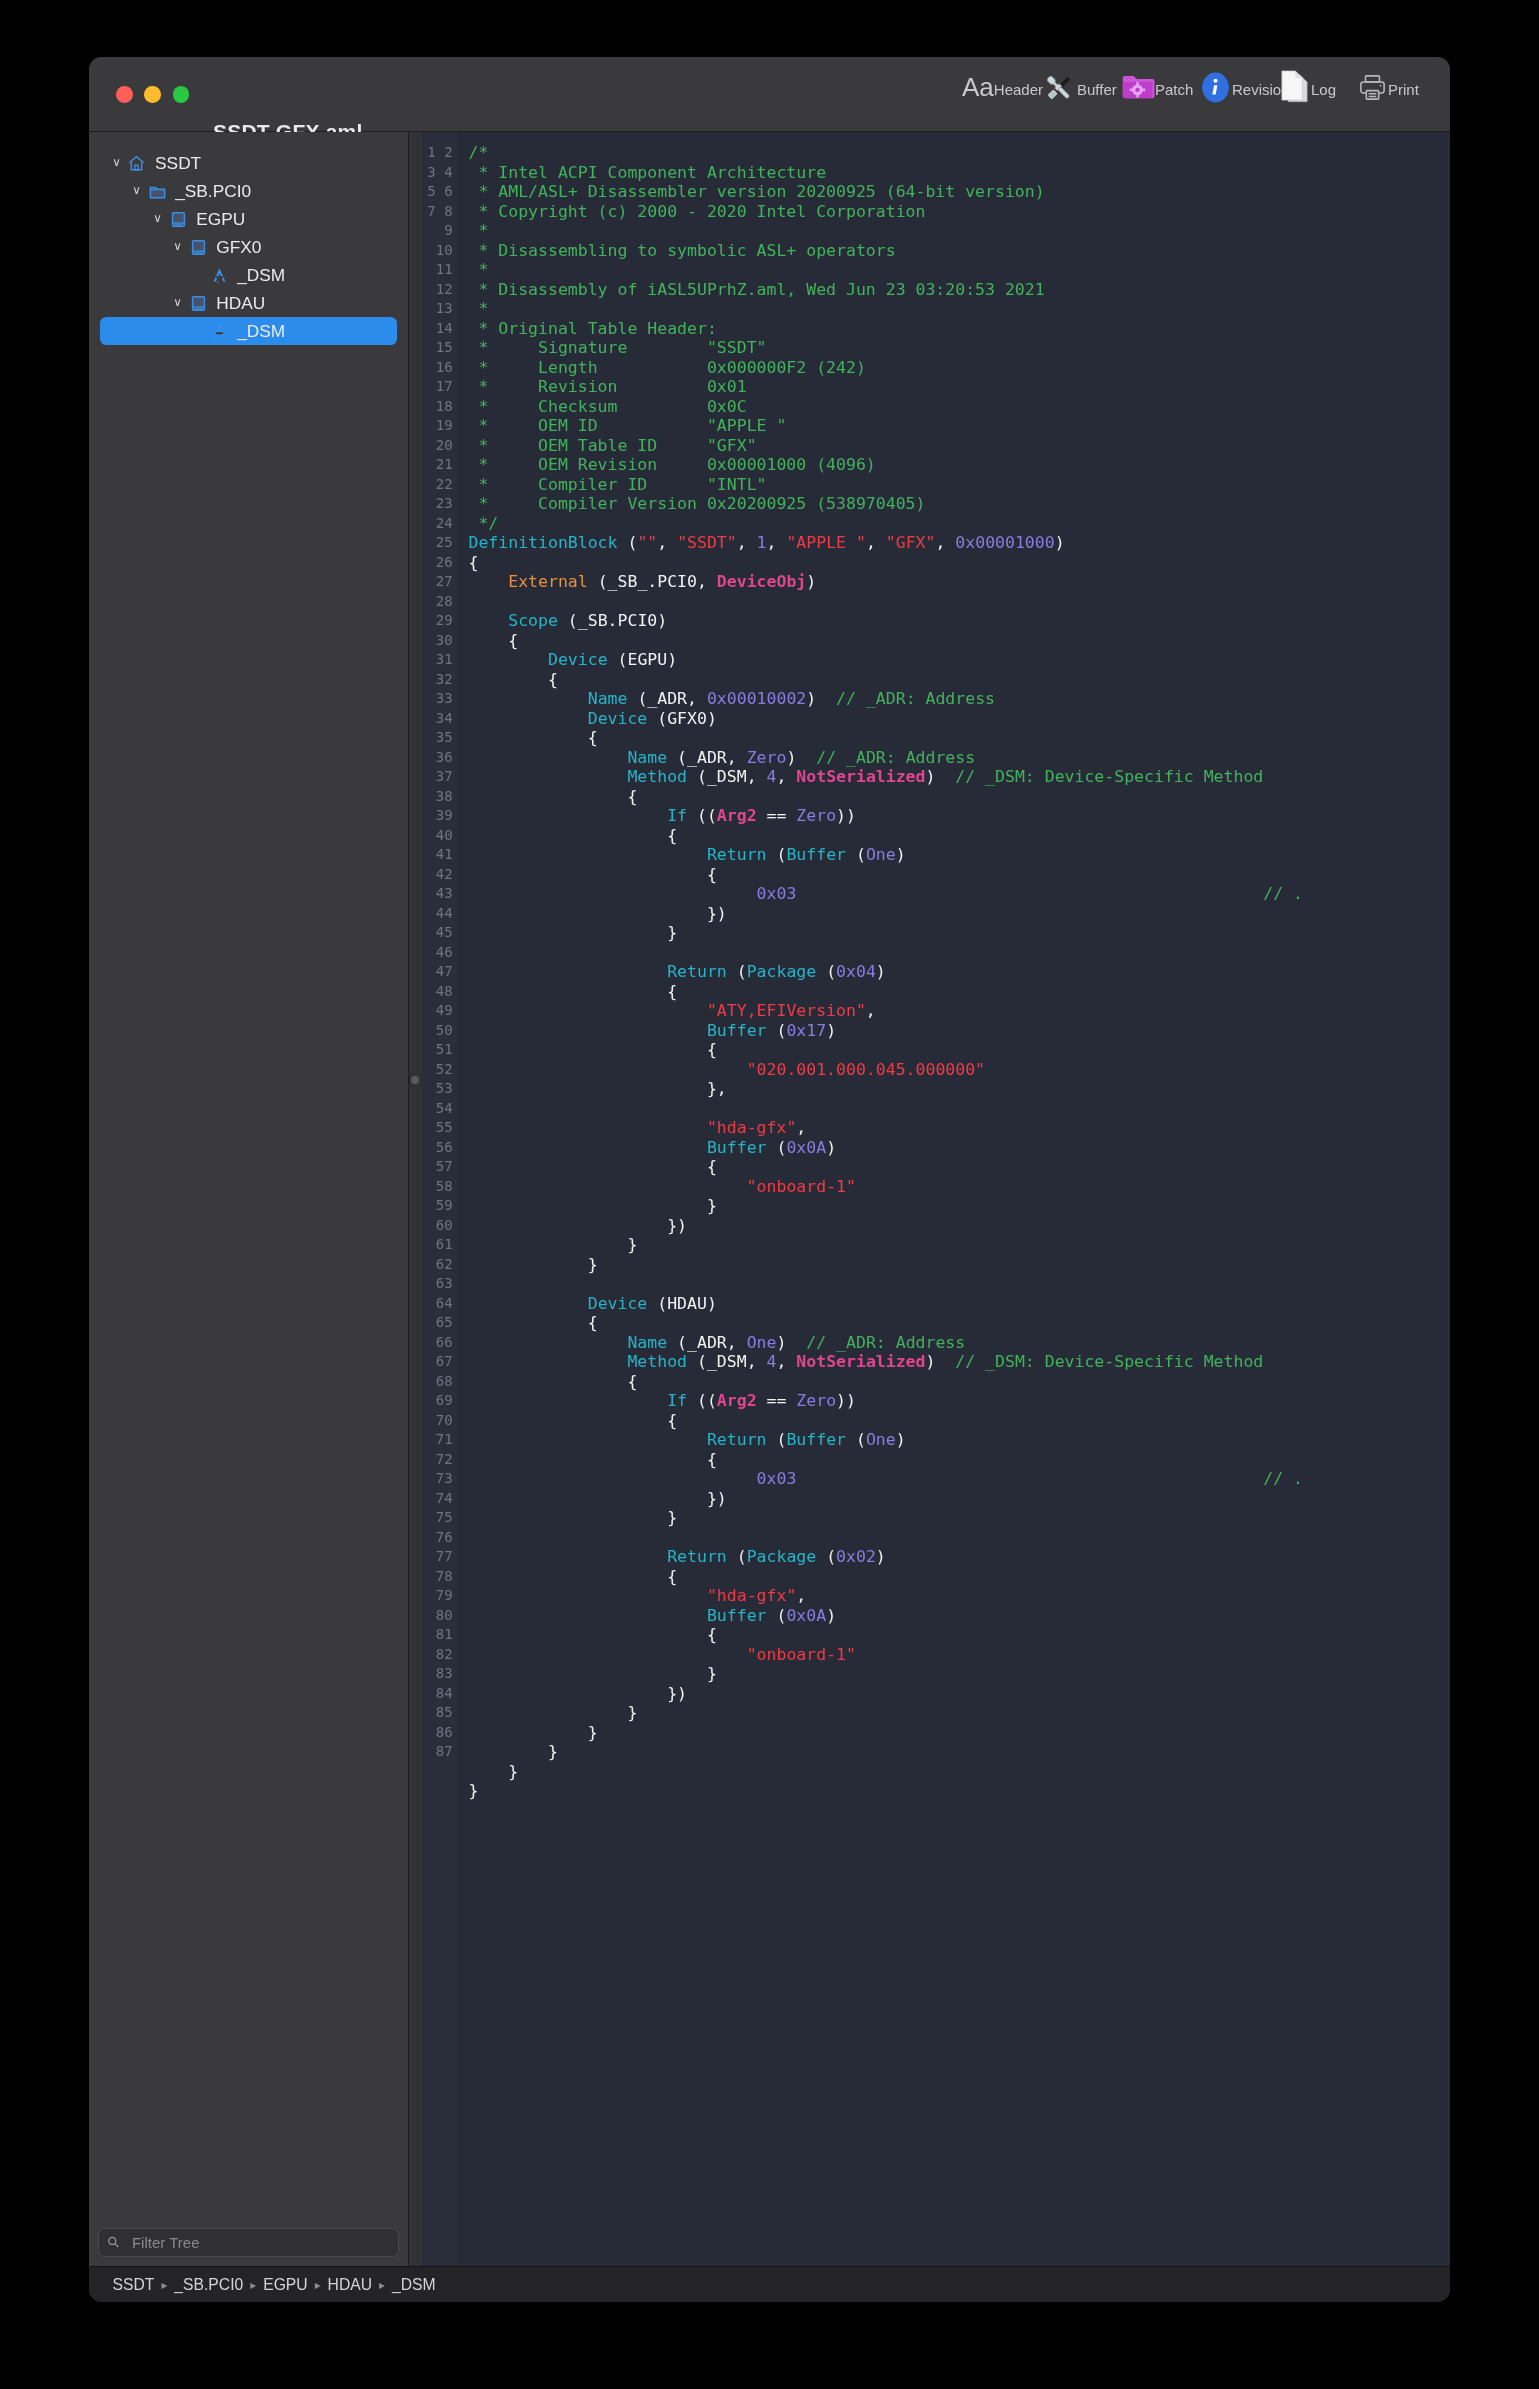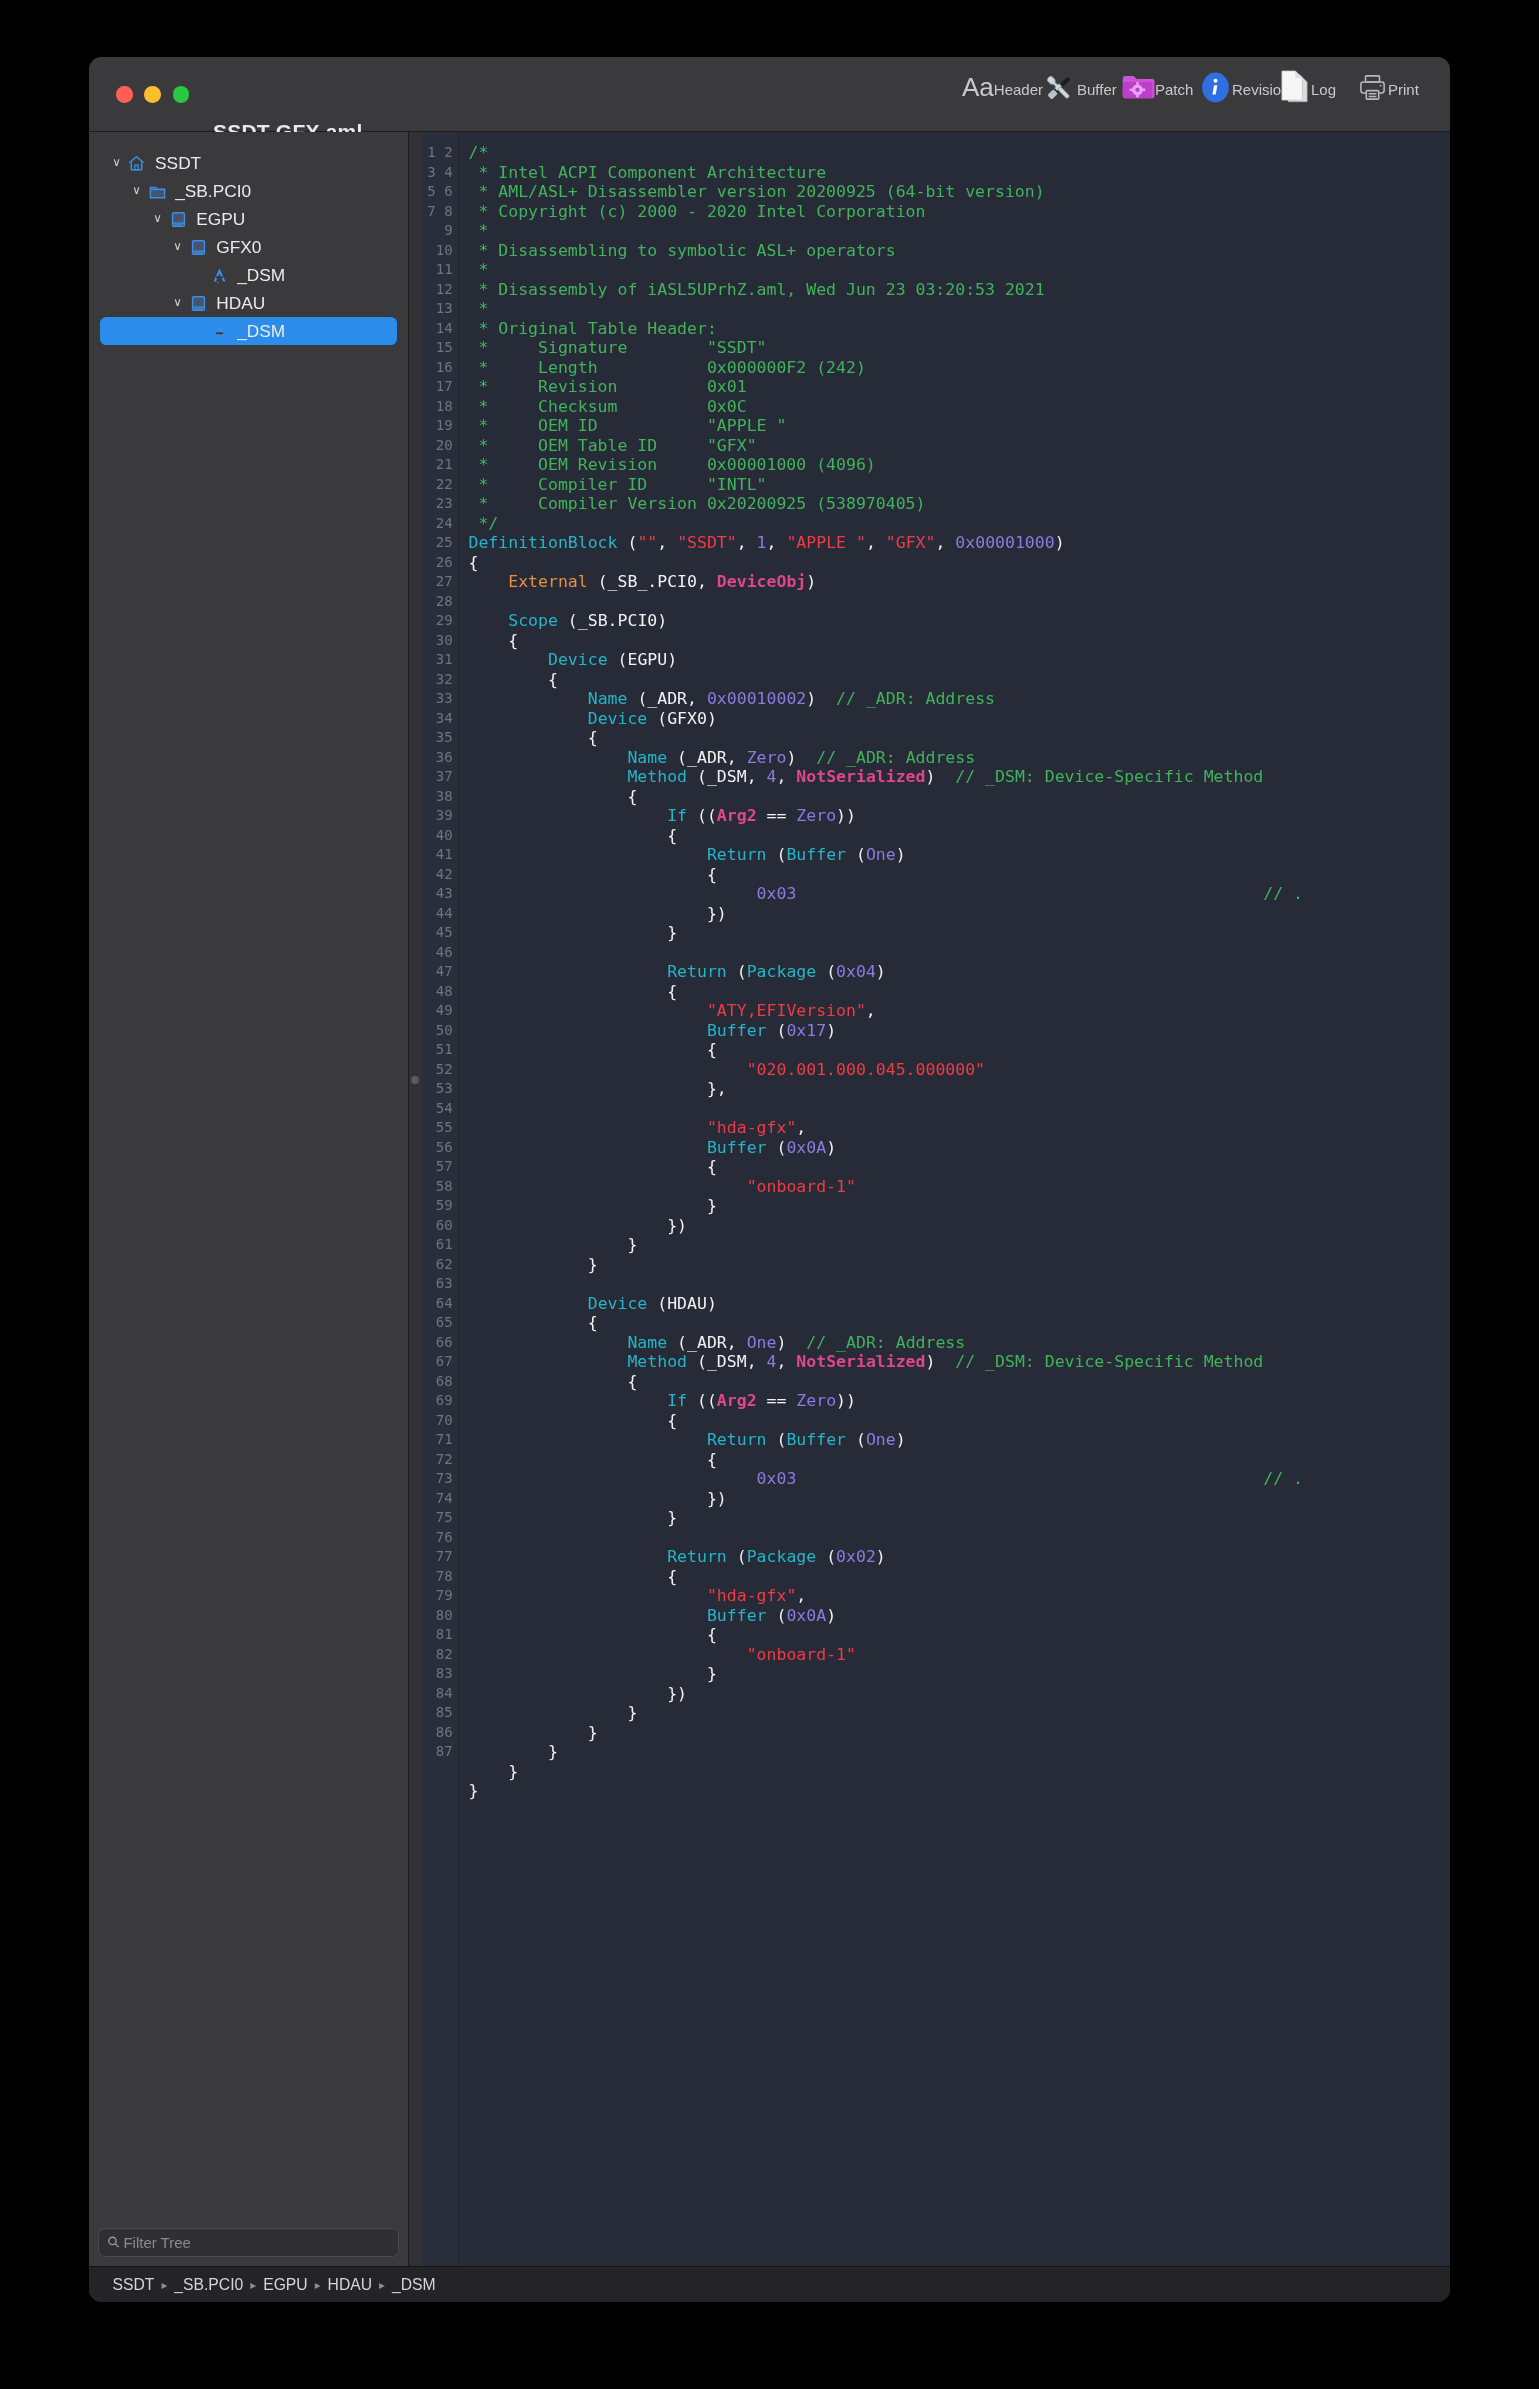--- a/index.html
+++ b/index.html
@@ -59,21 +59,21 @@
   }
   .twisty.blank{color:transparent;}
   .nicon{width:23.6px;flex:0 0 23.6px;display:flex;align-items:center;justify-content:center;}
   .nlabel{margin-left:6.3px;}
 
   #filterwrap{
     flex:0 0 auto; padding:0 9.4px 9.4px 9.4px;
   }
   #filterbox{
     height:27px; border-radius:6.3px; background:#303032; border:0.8px solid #4a4a4c;
-    display:flex; align-items:center; padding:0 7.9px; gap:1px;
+    display:flex; align-items:center; padding:0 7.9px; gap:10px;
   }
   #filter-input{
     background:transparent;border:none;outline:none;color:#d8d8d9;font-size:15px;
     font-family:"Liberation Sans",sans-serif; width:100%;
   }
   #filter-input::placeholder{color:#8a8a8d;}
 
   
   #editorpane{flex:1 1 auto; display:flex; min-width:0; background:#4c1d95;
               position:relative;}

